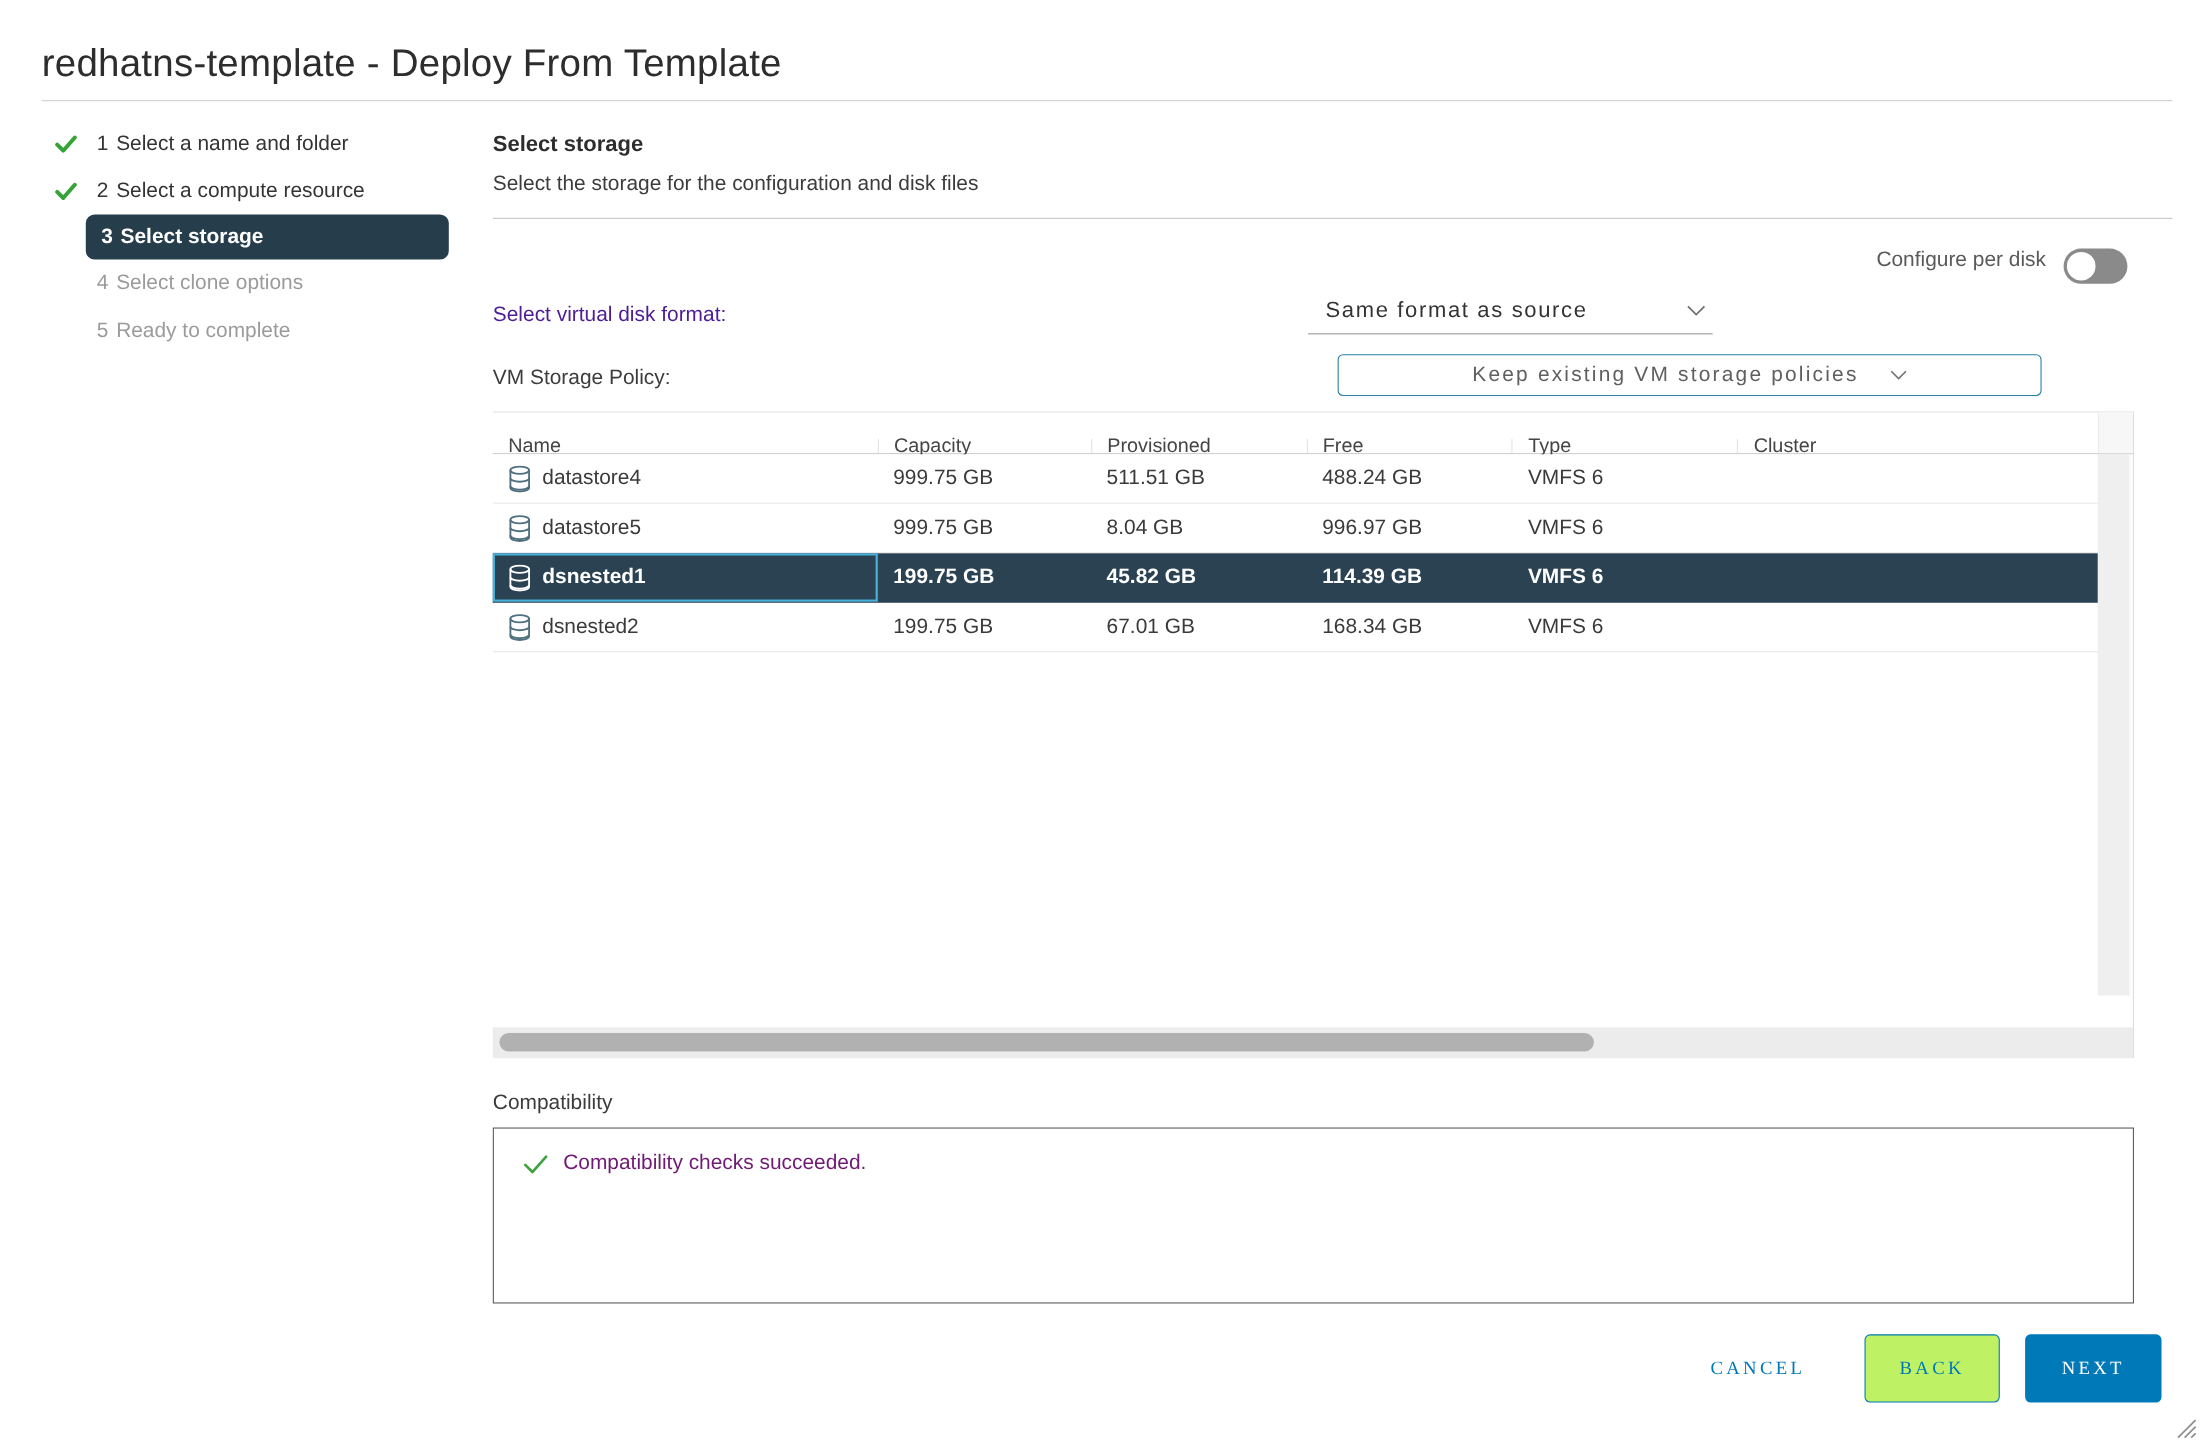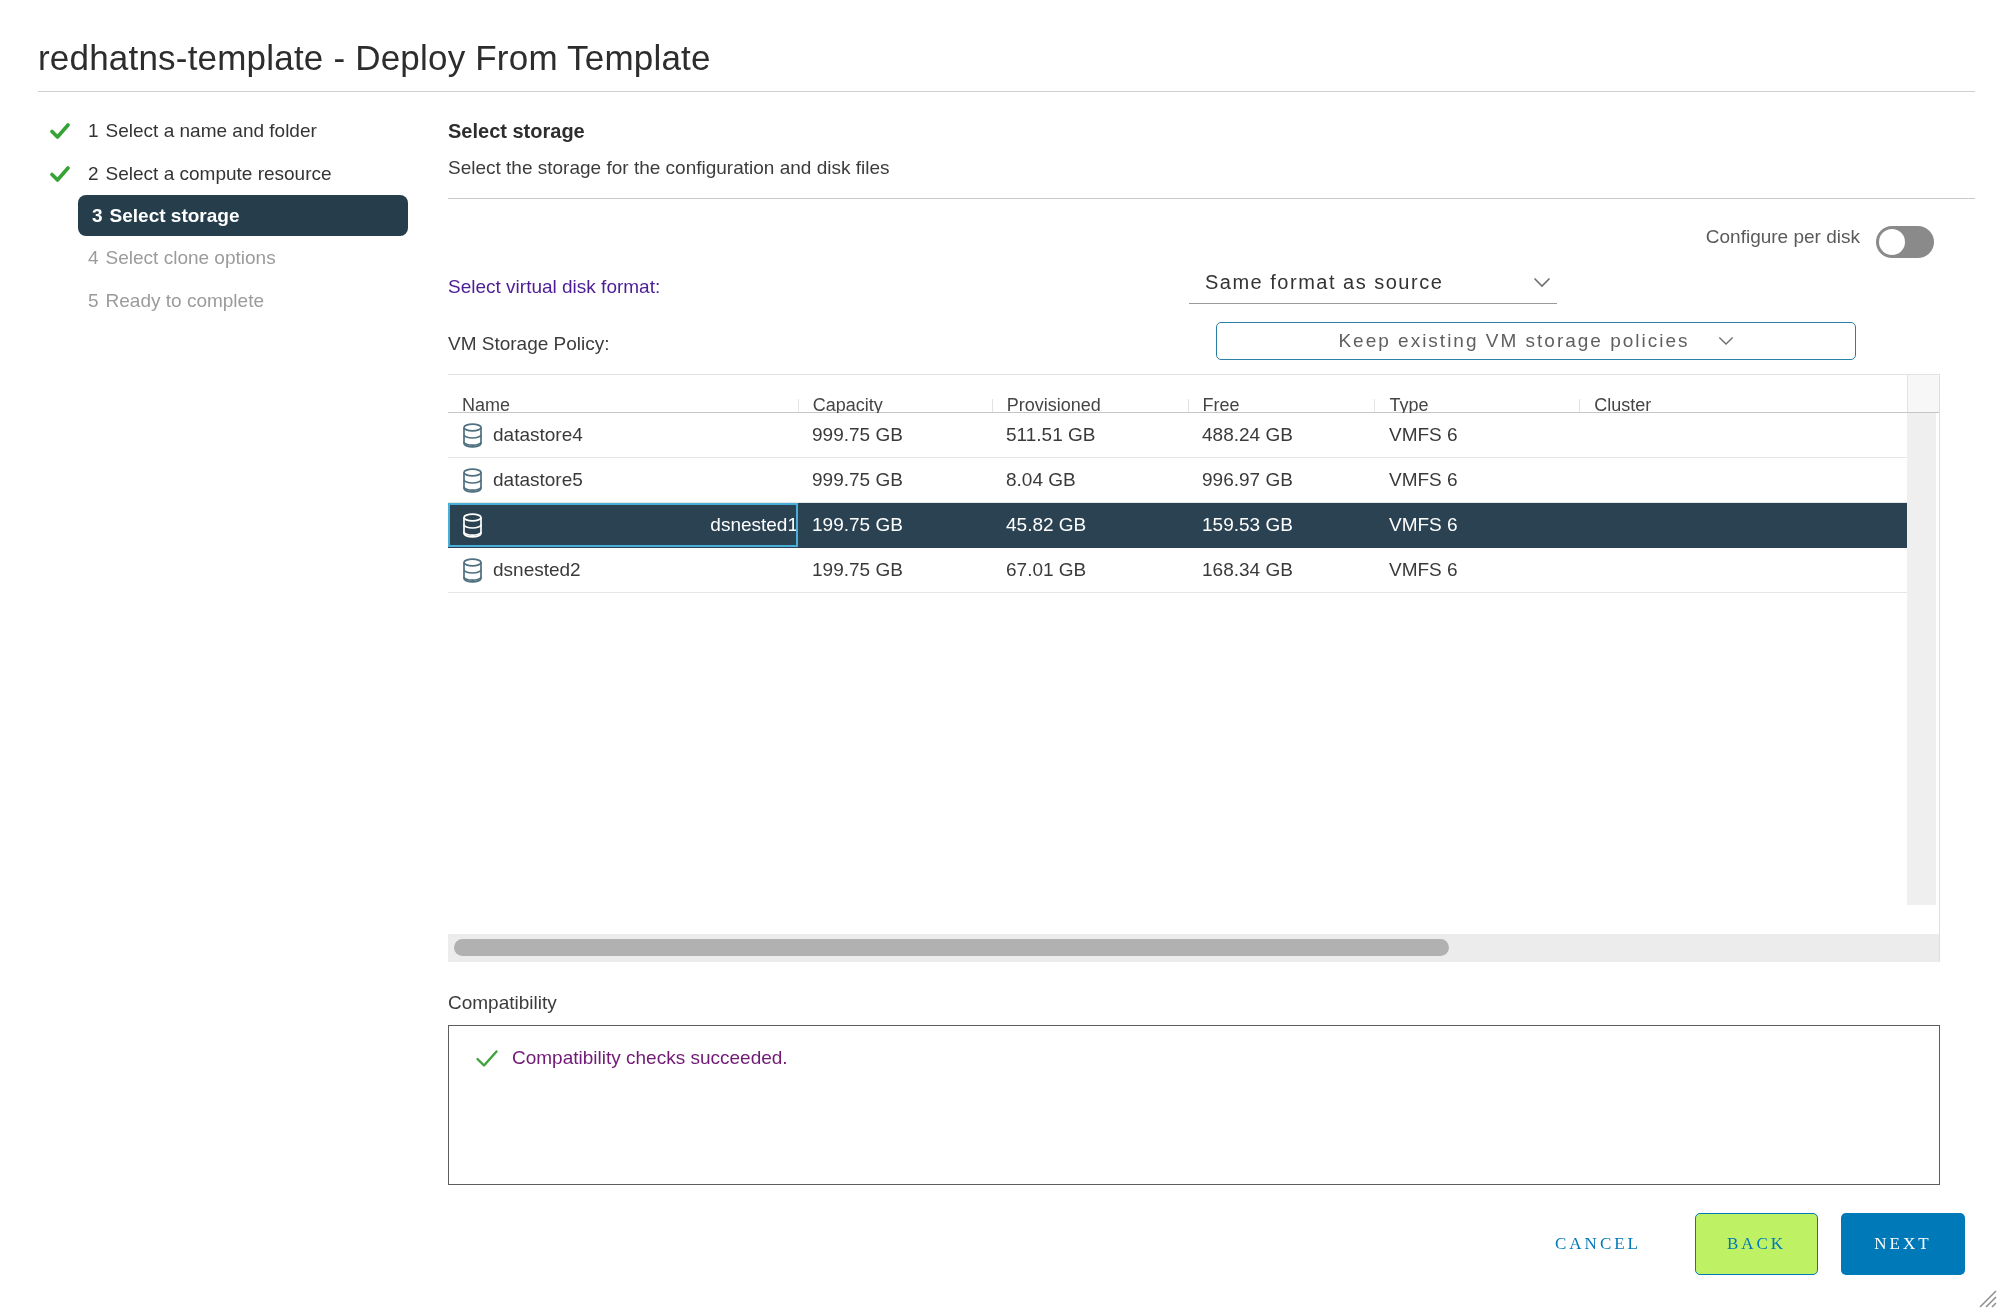--- a/index.html
+++ b/index.html
@@ -51,21 +51,21 @@
   .hcell:first-child { border-left:none; }
   .hgutter { width:32px; background:#f7f7f7; border-left:1px solid #e3e3e3; border-radius:0 3px 0 0; }
   .c-name{ width:350px; } .c-cap{ width:194px; } .c-prov{ width:196px; } .c-free{ width:187px; } .c-type{ width:205px; }
   .hcell.c-cluster{ width:328px; }
 
   .tbody { position:relative; }
   .trow { display:flex; height:45px; width:1460px; border-bottom:1px solid #e6e6e6; background:#fff; cursor:pointer; }
   .cell { display:flex; align-items:center; padding-left:14px; font-size:19px; color:#3a3a3a; overflow:hidden; }
   .cell.c-cluster{ width:328px; }
   .trow.selected { background:#2b4253; border-bottom:1px solid #2b4253; }
-  .trow.selected .cell { color:#ffffff; font-weight:400;justify-content:space-between; }
+  .trow.selected .cell { color:#ffffff; font-weight:700; }
   .trow.selected .c-name { outline:2px solid #49afd9; outline-offset:-2px; }
   .ds-icon { margin-right:10px; flex:none; color:#50707f; }
   .trow.selected .ds-icon { color:#ffffff; }
 
   .vscroll-gutter { position:absolute; top:39px; right:3px; width:29px; height:492px; background:#efefef; }
   .hscroll { position:absolute; left:0; bottom:0; width:100%; height:28px; background:#ececec; }
   .hscroll .thumb { position:absolute; left:6px; top:5px; width:995px; height:17px; border-radius:9px; background:#b1b1b1; cursor:grab; }
 
   
   .compat-label { position:absolute; left:448px; top:992px; font-size:19px; color:#3c3c3c; }
@@ -201,21 +201,21 @@
                 <ellipse cx="10.5" cy="4.5" rx="8.5" ry="3.3"></ellipse>
                 <path d="M2 4.5 v16 a8.5 3.3 0 0 0 17 0 v-16"></path>
                 <path d="M2 11.7 a8.5 3.3 0 0 0 17 0"></path>
                 <path d="M2 18.9 a8.5 3.3 0 0 0 17 0"></path>
               </g>
             </svg>
             <span class="nm">dsnested1</span>
           </div>
           <div class="cell c-cap">199.75 GB</div>
           <div class="cell c-prov">45.82 GB</div>
-          <div class="cell c-free">159.53 GB</div>
+          <div class="cell c-free">114.39 GB</div>
           <div class="cell c-type">VMFS 6</div>
           <div class="cell c-cluster"></div>
         </div>
         <div class="trow">
           <div class="cell c-name">
             <svg class="ds-icon" width="21" height="25" viewBox="0 0 21 25">
               <g fill="none" stroke="currentColor" stroke-width="1.7">
                 <ellipse cx="10.5" cy="4.5" rx="8.5" ry="3.3"></ellipse>
                 <path d="M2 4.5 v16 a8.5 3.3 0 0 0 17 0 v-16"></path>
                 <path d="M2 11.7 a8.5 3.3 0 0 0 17 0"></path>

